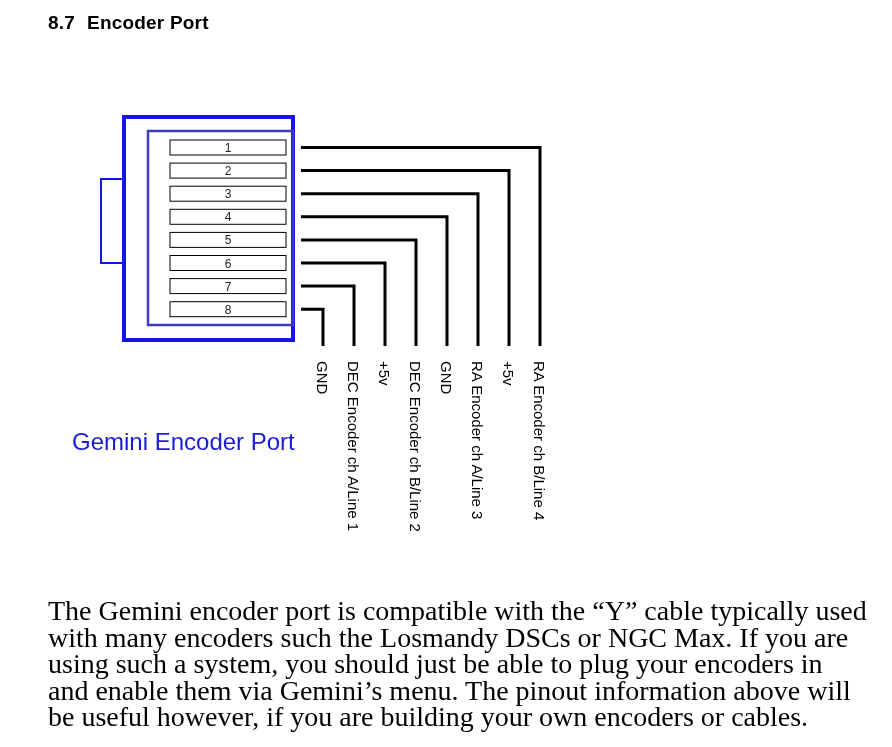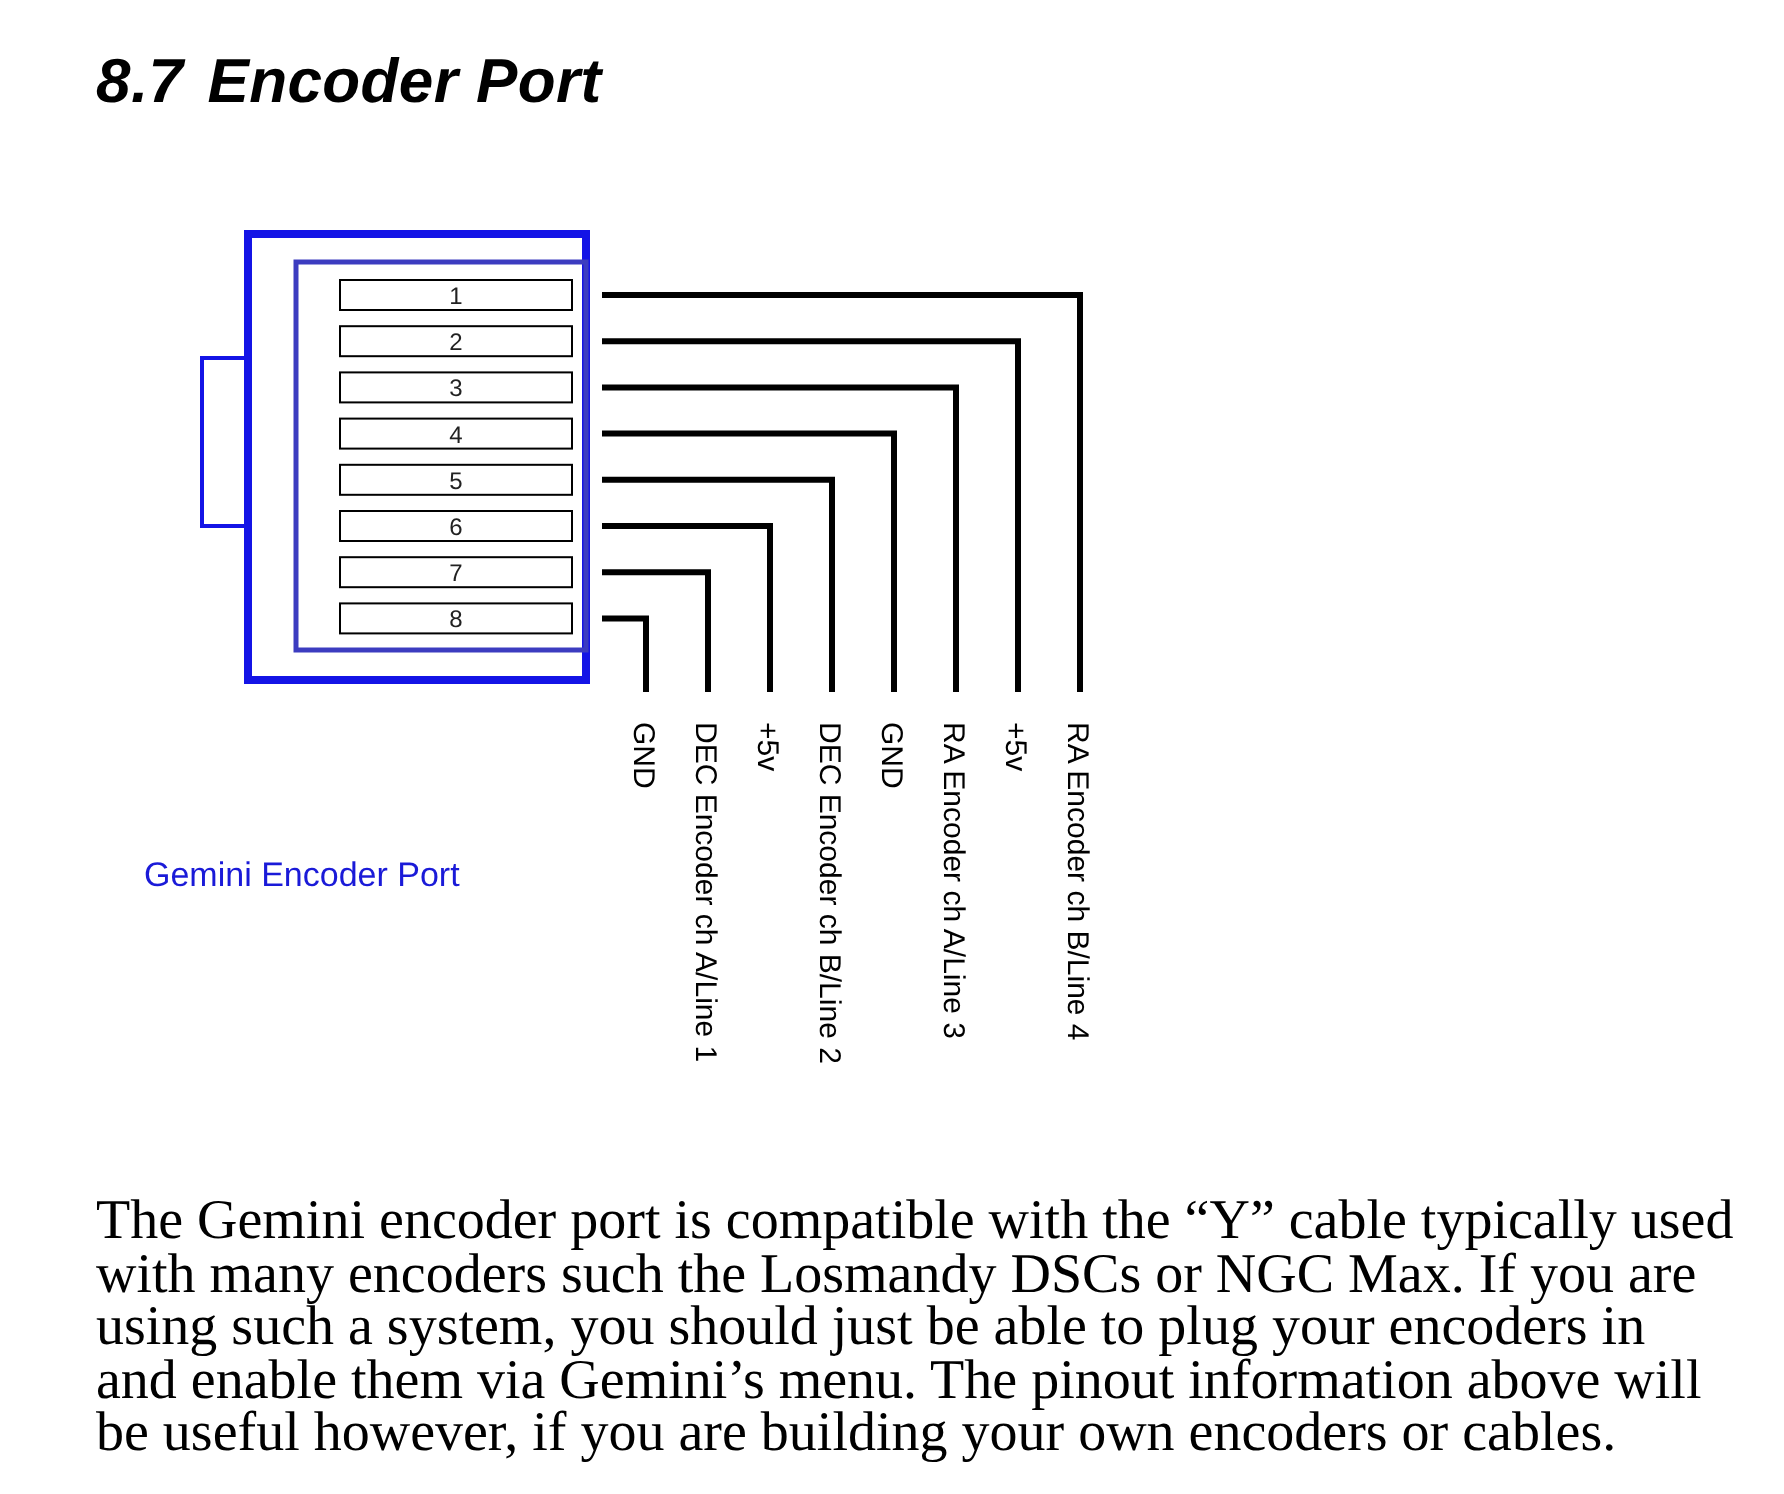--- a/index.html
+++ b/index.html
@@ -1,27 +1,27 @@
 <!DOCTYPE html>
 <html><head>
   <meta charset="utf-8">
   <style>
     html, body { margin: 0; padding: 0; background: #ffffff; }
     body { width: 892px; height: 747px; position: relative; overflow: hidden; }
     .heading {
-      position: absolute; left: 48px; top: 23px;
+      position: absolute; left: 48px; top: 12px;
       font-family: "Liberation Sans", sans-serif;
-      font-weight: bold; font-style: italic; font-size: 31px; color: #000;
+      font-weight: bold; font-size: 19px; color: #000;
       letter-spacing: 0.2px; margin: 0;
     }
     .heading .num { margin-right: 12px; }
     svg.diagram { position: absolute; left: 0; top: 0; }
     .caption {
       position: absolute; left: 72px; top: 428px;
-      font-family: "Liberation Sans", sans-serif; font-size: 17px; color: #1a1ad8;
+      font-family: "Liberation Sans", sans-serif; font-size: 24px; color: #1a1ad8;
     }
     .body-text {
       position: absolute; left: 48px; top: 598px; width: 820px;
       font-family: "Liberation Serif", serif; font-size: 28px; line-height: 26.5px; color: #000;
       margin: 0;
     }
   </style>
 </head>
 <body>
 

